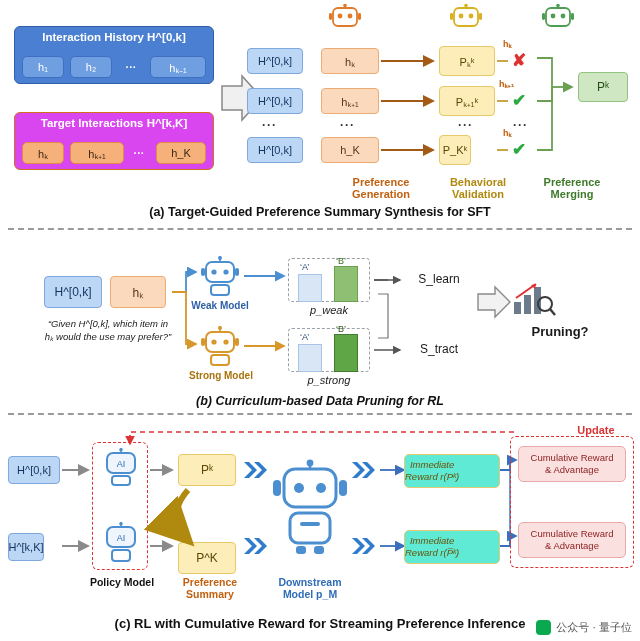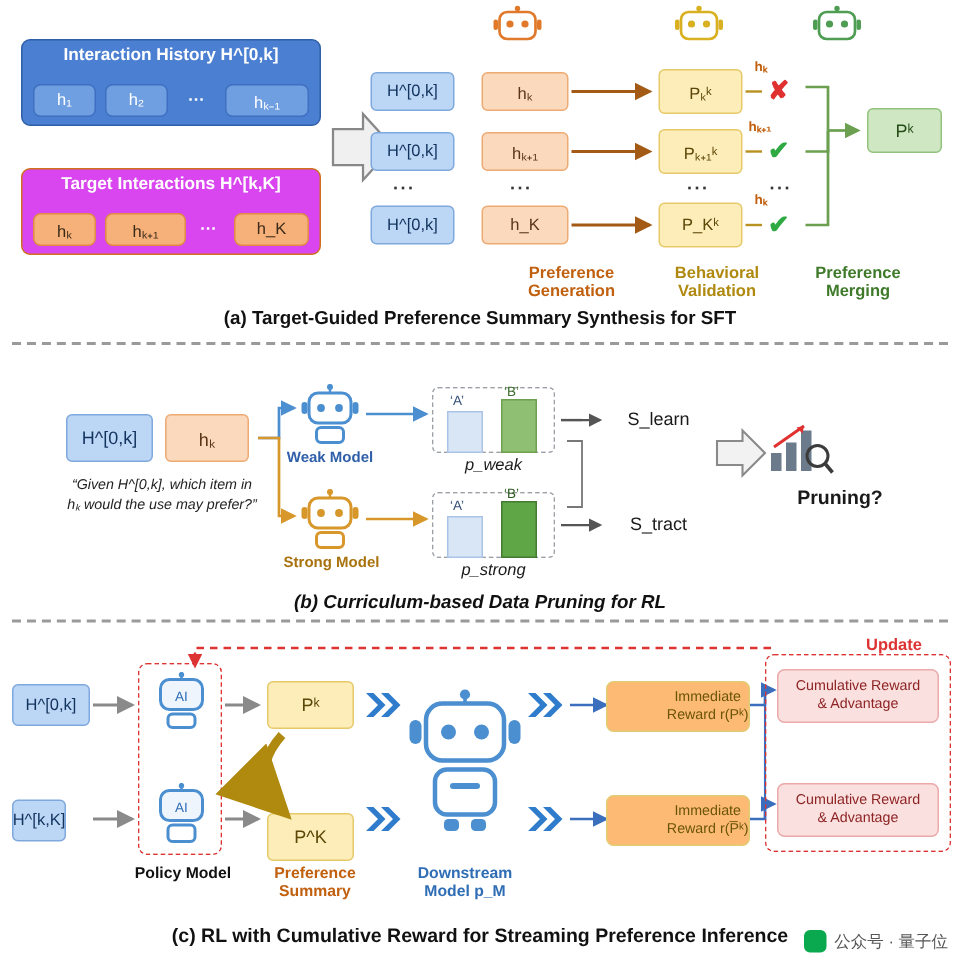--- a/index.html
+++ b/index.html
@@ -35,22 +35,22 @@
   .sub-o{color:#c1600f;}
   .sub-y{color:#b08a10;}
   .sub-g{color:#3f7a2a;}
   .tiny{font-size:9px;}
   svg{position:absolute;left:0;top:0;overflow:visible;}
   .quote{position:absolute;font-size:9.5px;font-style:italic;color:#222;line-height:1.35;text-align:center;}
   .dashbox{position:absolute;box-sizing:border-box;border:1.5px dashed #9aa0a6;border-radius:4px;background:#fff;}
   .reddash{position:absolute;box-sizing:border-box;border:1.6px dashed #d33;border-radius:6px;}
   .pinkbox{position:absolute;box-sizing:border-box;background:#fbe0e0;border:1px solid #eba9a9;border-radius:5px;
            display:flex;align-items:center;justify-content:center;text-align:center;font-size:9.5px;color:#8d2323;line-height:1.25;}
-  .yelbox{position:absolute;box-sizing:border-box;background:#fdba74;border:1px solid #e3cb73;border-radius:5px;
-          display:flex;align-items:center;justify-content:flex-end;text-align:center;font-size:9.5px;color:#6a5408;line-height:1.25;}
+  .yelbox{position:absolute;box-sizing:border-box;background:#5eead4;border:1px solid #e3cb73;border-radius:5px;
+          display:flex;align-items:center;justify-content:flex-start;text-align:center;font-size:9.5px;color:#6a5408;line-height:1.25;font-style:italic;}
   .wm{position:absolute;right:8px;bottom:6px;display:flex;align-items:center;gap:5px;font-size:11px;color:#555;}
   .wm-badge{width:15px;height:15px;border-radius:4px;background:#0aa84f;}
   .robot{position:absolute;}
   .chk{position:absolute;color:#2faa42;font-size:17px;font-weight:bold;}
   .xmark{position:absolute;color:#e03131;font-size:17px;font-weight:bold;}
   .dots{position:absolute;font-size:12px;font-weight:bold;color:#333;letter-spacing:1px;}
 </style>
 </head>
 <body>
 
@@ -116,21 +116,21 @@
   <div class="chk" style="left:512px;top:90px;">✔</div>
   <div class="tiny" style="position:absolute;left:499px;top:77px;color:#c1600f;font-weight:bold;">hₖ₊₁</div>
 
   <div class="dots" style="left:262px;top:118px;">···</div>
   <div class="dots" style="left:340px;top:118px;">···</div>
   <div class="dots" style="left:458px;top:118px;">···</div>
   <div class="dots" style="left:513px;top:118px;">···</div>
 
   <div class="box hblue" style="left:247px;top:137px;width:56px;height:26px;">H^[0,k]</div>
   <div class="box horange" style="left:321px;top:137px;width:58px;height:26px;">h_K</div>
-  <div class="box pyellow" style="left:439px;top:135px;width:56px;height:30px;">P_Kᵏ</div>
+  <div class="box pyellow" style="left:439px;top:135px;width:32px;height:30px;">P_Kᵏ</div>
   <div class="chk" style="left:512px;top:139px;">✔</div>
   <div class="tiny" style="position:absolute;left:503px;top:126px;color:#c1600f;font-weight:bold;">hₖ</div>
 
   <div class="box pgreen" style="left:578px;top:72px;width:50px;height:30px;font-size:12px;">Pᵏ</div>
 
   <svg width="640" height="222">
     <defs>
       <marker id="ao" markerWidth="7" markerHeight="7" refX="5" refY="3" orient="auto">
         <path d="M0,0 L6,3 L0,6 z" fill="#a25a14"></path>
       </marker>

